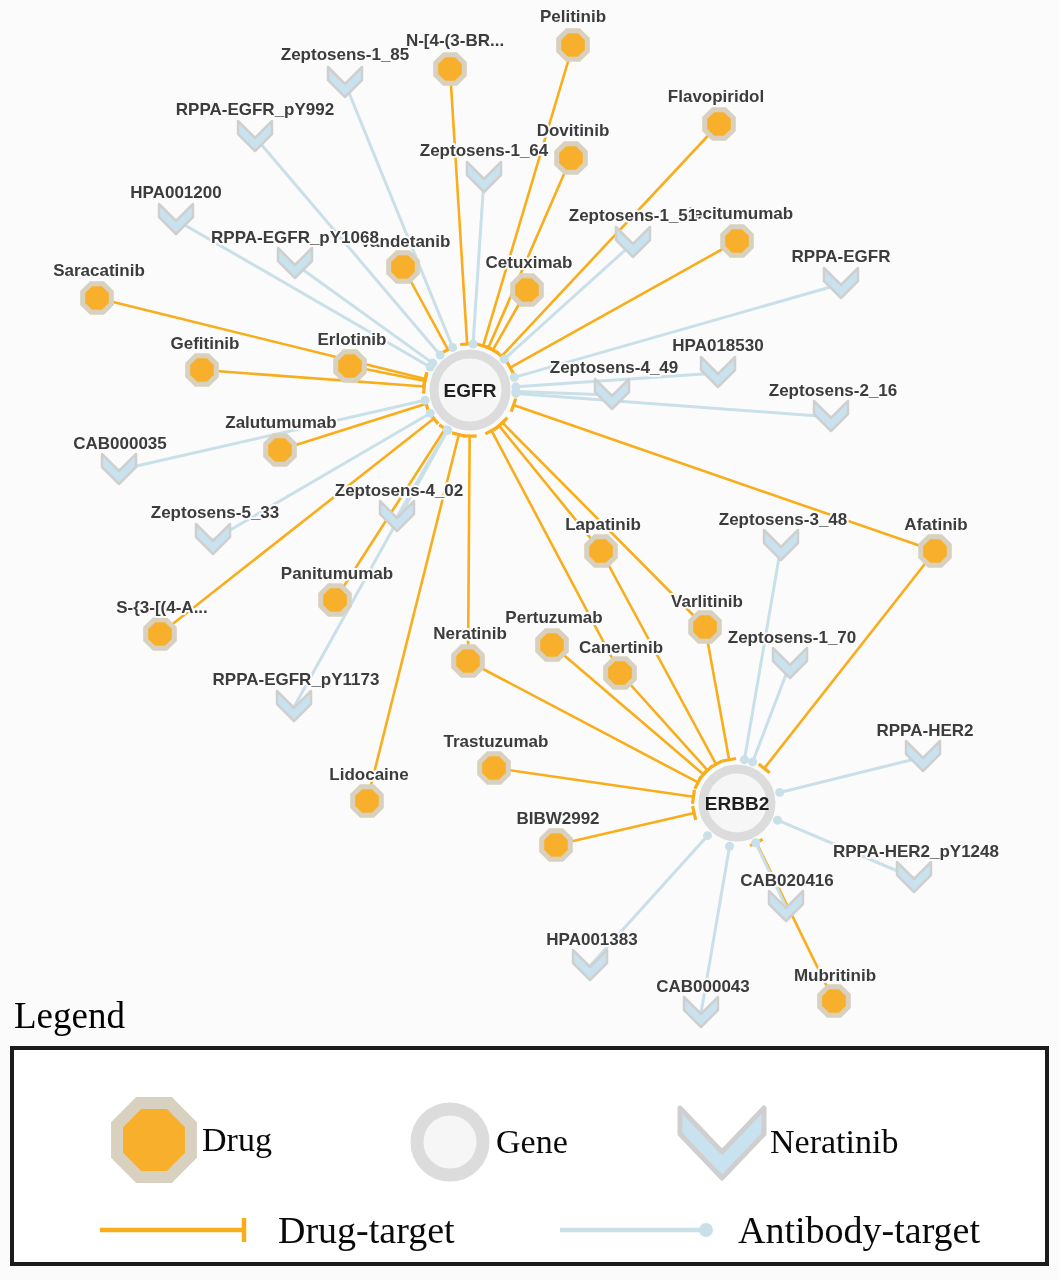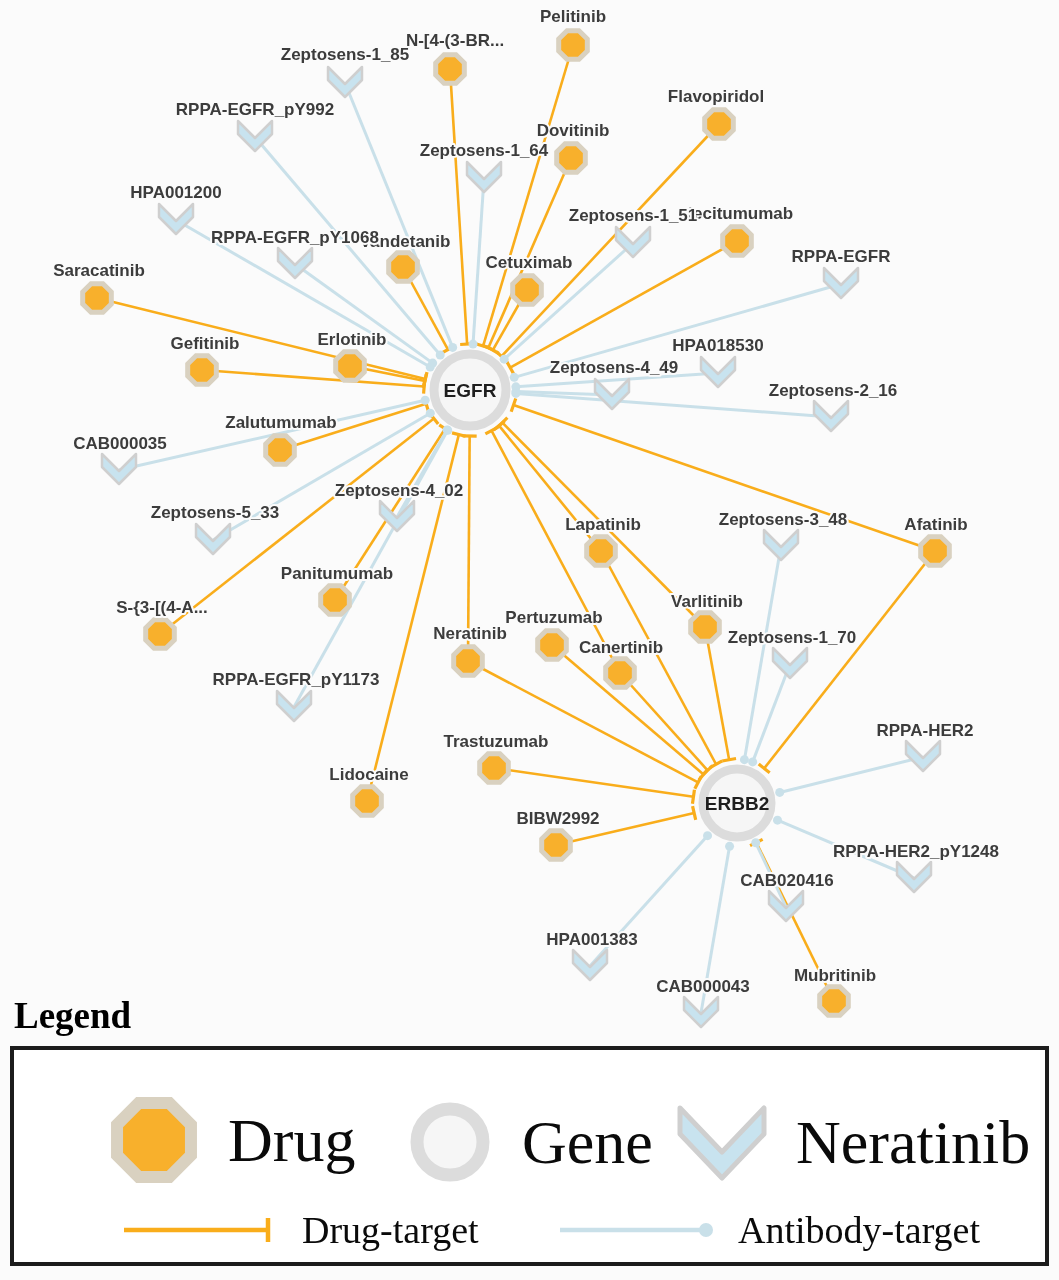--- a/index.html
+++ b/index.html
@@ -12,35 +12,35 @@
     font-family:"Liberation Sans",sans-serif;font-weight:bold;font-size:17px;
     fill:#3C3C3C;paint-order:stroke;stroke:#FBFBFB;stroke-width:4px;stroke-linejoin:round;
     text-anchor:middle;
   }
   .gene-label{
     font-family:"Liberation Sans",sans-serif;font-weight:bold;font-size:19px;
     fill:#1E1E1E;text-anchor:middle;
   }
   .legend-title{
     position:absolute;left:14px;top:994px;
-    font-family:"Liberation Serif",serif;font-weight:bold;font-size:37px;color:#000;
+    font-family:"Liberation Serif",serif;font-weight:normal;font-size:37px;color:#000;
   }
   .legend-box{
     position:absolute;left:10px;top:1046px;width:1031px;height:212px;
     border:4px solid #1C1C1C;background:#FFFFFF;
   }
   .legend-item{position:absolute;display:flex;align-items:center;}
   .legend-item .lg-text{
-    font-family:"Liberation Serif",serif;font-size:62px;color:#0A0A0A;margin-left:26px;
+    font-family:"Liberation Serif",serif;font-size:34px;color:#0A0A0A;
   }
   .legend-item.edge-item .lg-text{font-size:38px;margin-left:14px;}
   .li-drug{left:92px;top:42px;}
   .li-gene{left:390px;top:46px;}
   .li-antibody{left:660px;top:50px;}
-  .li-drug-target{left:104px;top:158px;}
+  .li-drug-target{left:80px;top:158px;}
   .li-antibody-target{left:540px;top:158px;text-align:right;}
   .lg-drug-shape{stroke:#D9D1C0;stroke-width:12;}
   .lg-gene-shape{stroke:#DCDCDC;stroke-width:13;}
   .lg-ab-shape{stroke:#CFCFCF;stroke-width:5;stroke-linejoin:round;}
   .lg-edge{stroke-width:4.5;}
 </style>
 </head>
 <body>
 
 <svg id="net" width="1059" height="1280" viewBox="0 0 1059 1280">

